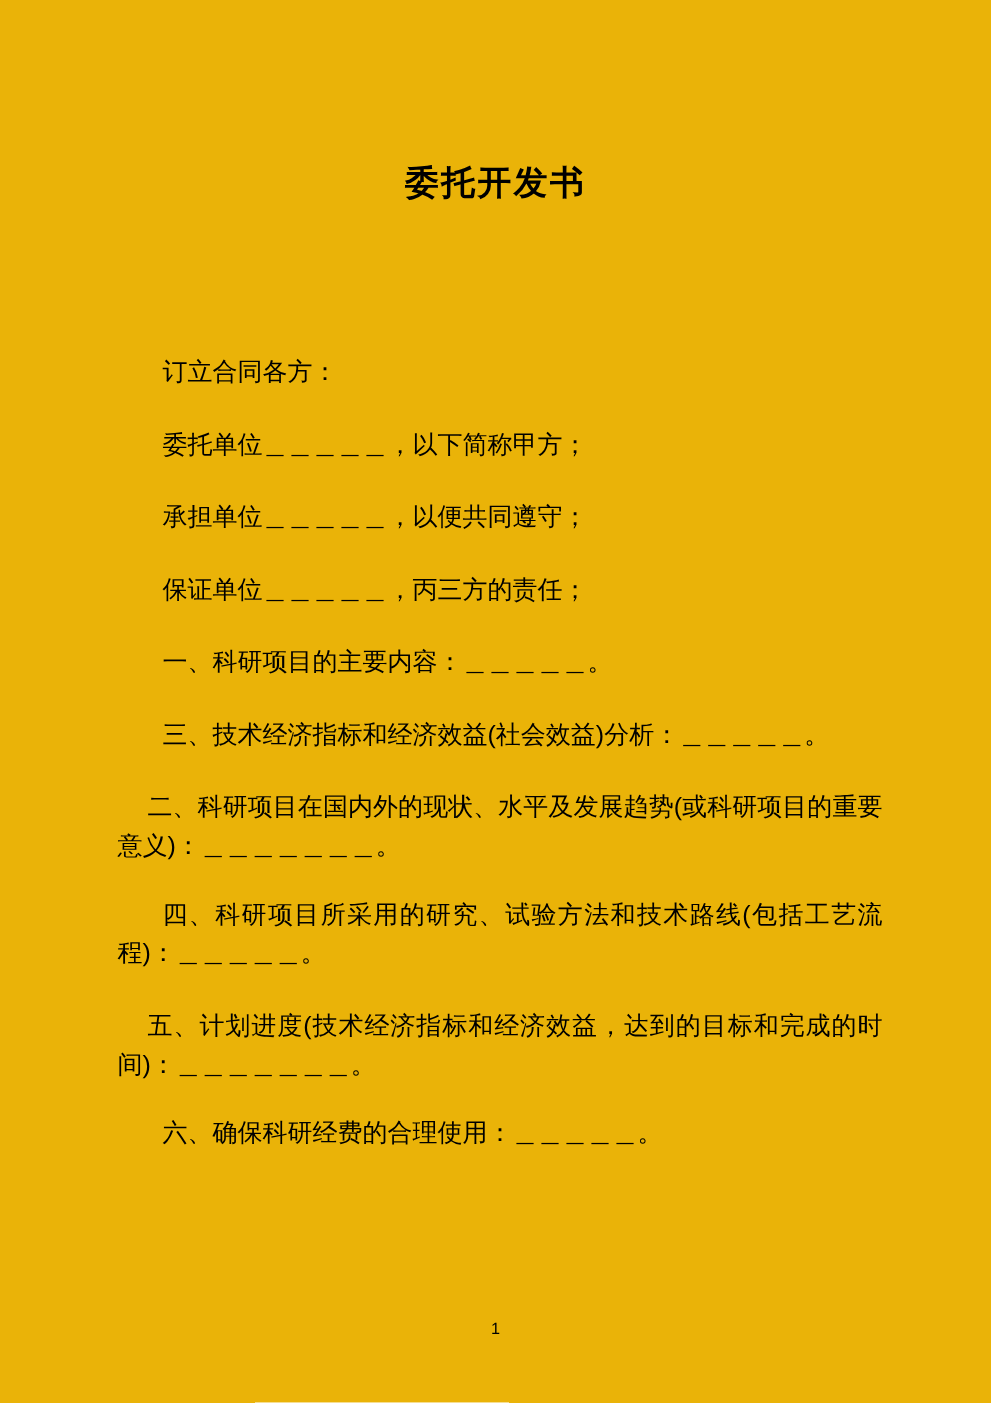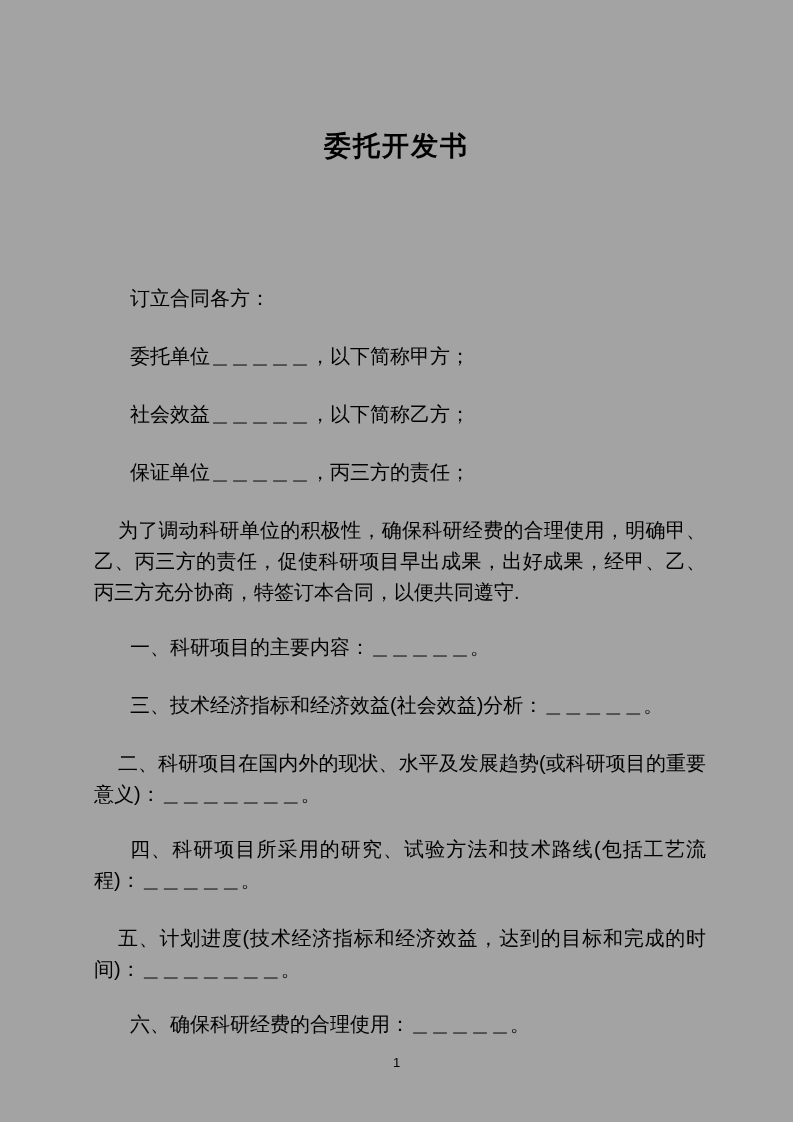--- a/index.html
+++ b/index.html
@@ -9,21 +9,21 @@
   }
   body {
     font-family: "Liberation Sans", "DejaVu Sans", sans-serif;
     color: #000000;
   }
   .page {
     position: relative;
     width: 793px;
     height: 1122px;
     margin: 0 auto;
-    background: #a3a3a3;
+    background: #eab308;
     overflow: hidden;
     box-sizing: border-box;
   }
   .doc-title {
     position: absolute;
     top: 128px;
     left: 0;
     width: 793px;
     text-align: center;
     font-size: 27px;
@@ -61,23 +61,22 @@
 </head>
 <body>
 
 <div class="page">
 
   <div class="doc-title">委托开发书</div>
 
   <div class="body-area">
     <p class="para indent1">订立合同各方：</p>
     <p class="para indent1">委托单位＿＿＿＿＿，以下简称甲方；</p>
-    <p class="para indent1">社会效益＿＿＿＿＿，以下简称乙方；</p>
+    <p class="para indent1">承担单位＿＿＿＿＿，以便共同遵守；</p>
     <p class="para indent1">保证单位＿＿＿＿＿，丙三方的责任；</p>
-    <p class="para block">为了调动科研单位的积极性，确保科研经费的合理使用，明确甲、乙、丙三方的责任，促使科研项目早出成果，出好成果，经甲、乙、丙三方充分协商，特签订本合同，以便共同遵守.</p>
     <p class="para indent1">一、科研项目的主要内容：＿＿＿＿＿。</p>
     <p class="para indent1">三、技术经济指标和经济效益(社会效益)分析：＿＿＿＿＿。</p>
     <p class="para block">二、科研项目在国内外的现状、水平及发展趋势(或科研项目的重要意义)：＿＿＿＿＿＿＿。</p>
     <p class="para indent1">四、科研项目所采用的研究、试验方法和技术路线(包括工艺流程)：＿＿＿＿＿。</p>
     <p class="para block">五、计划进度(技术经济指标和经济效益，达到的目标和完成的时间)：＿＿＿＿＿＿＿。</p>
     <p class="para indent1">六、确保科研经费的合理使用：＿＿＿＿＿。</p>
   </div>
 
   <div class="page-number">1</div>
 

